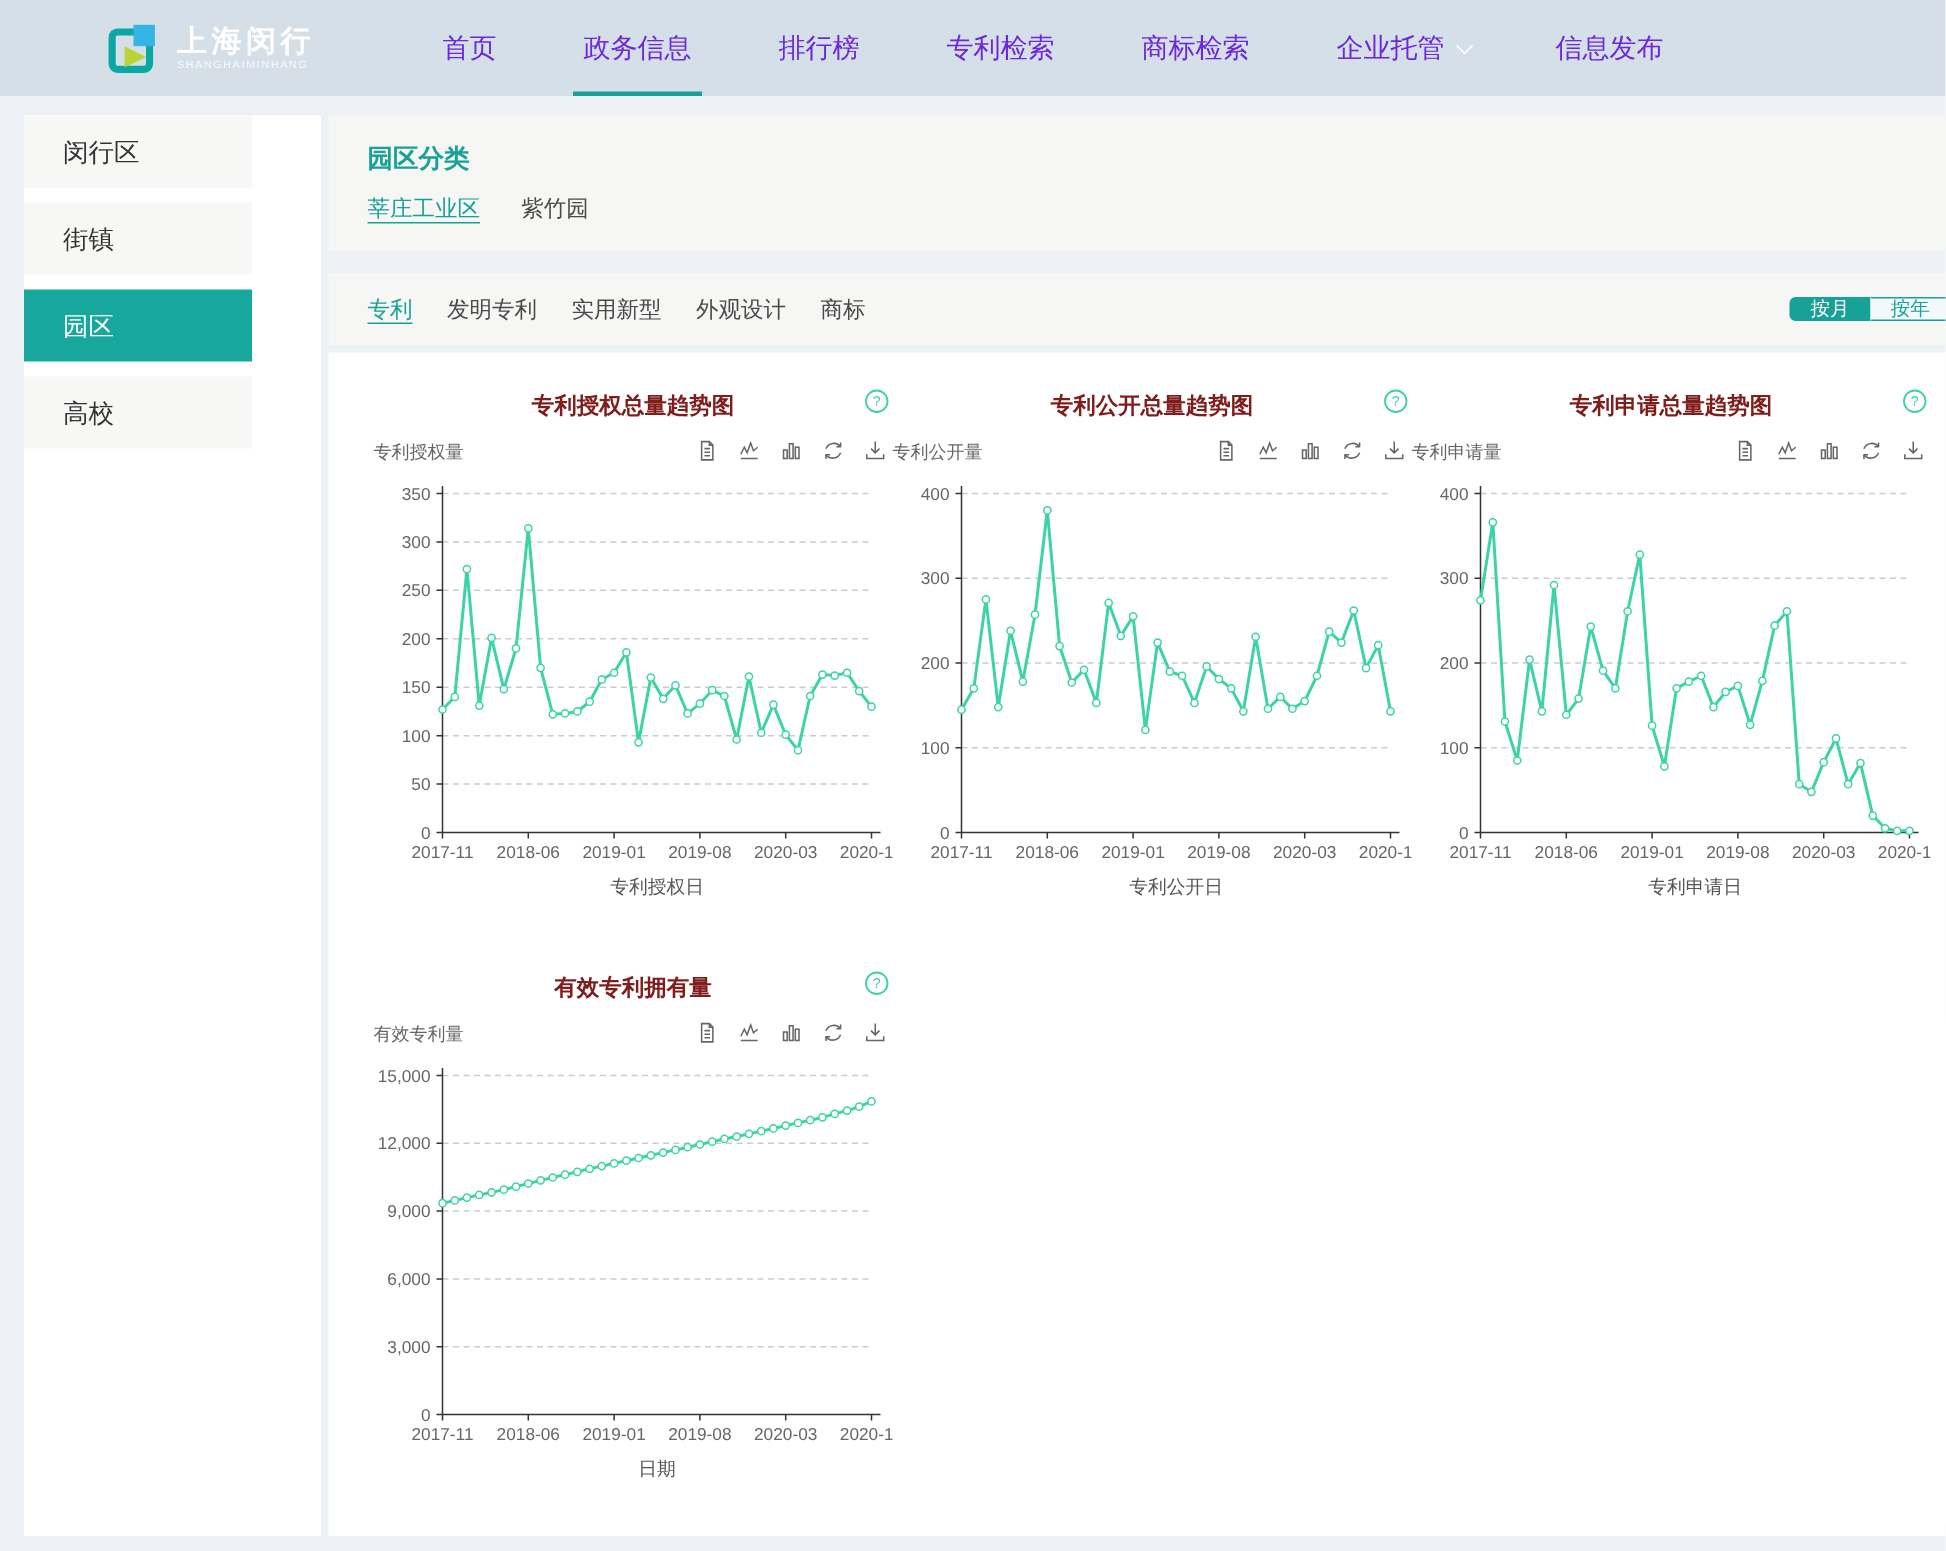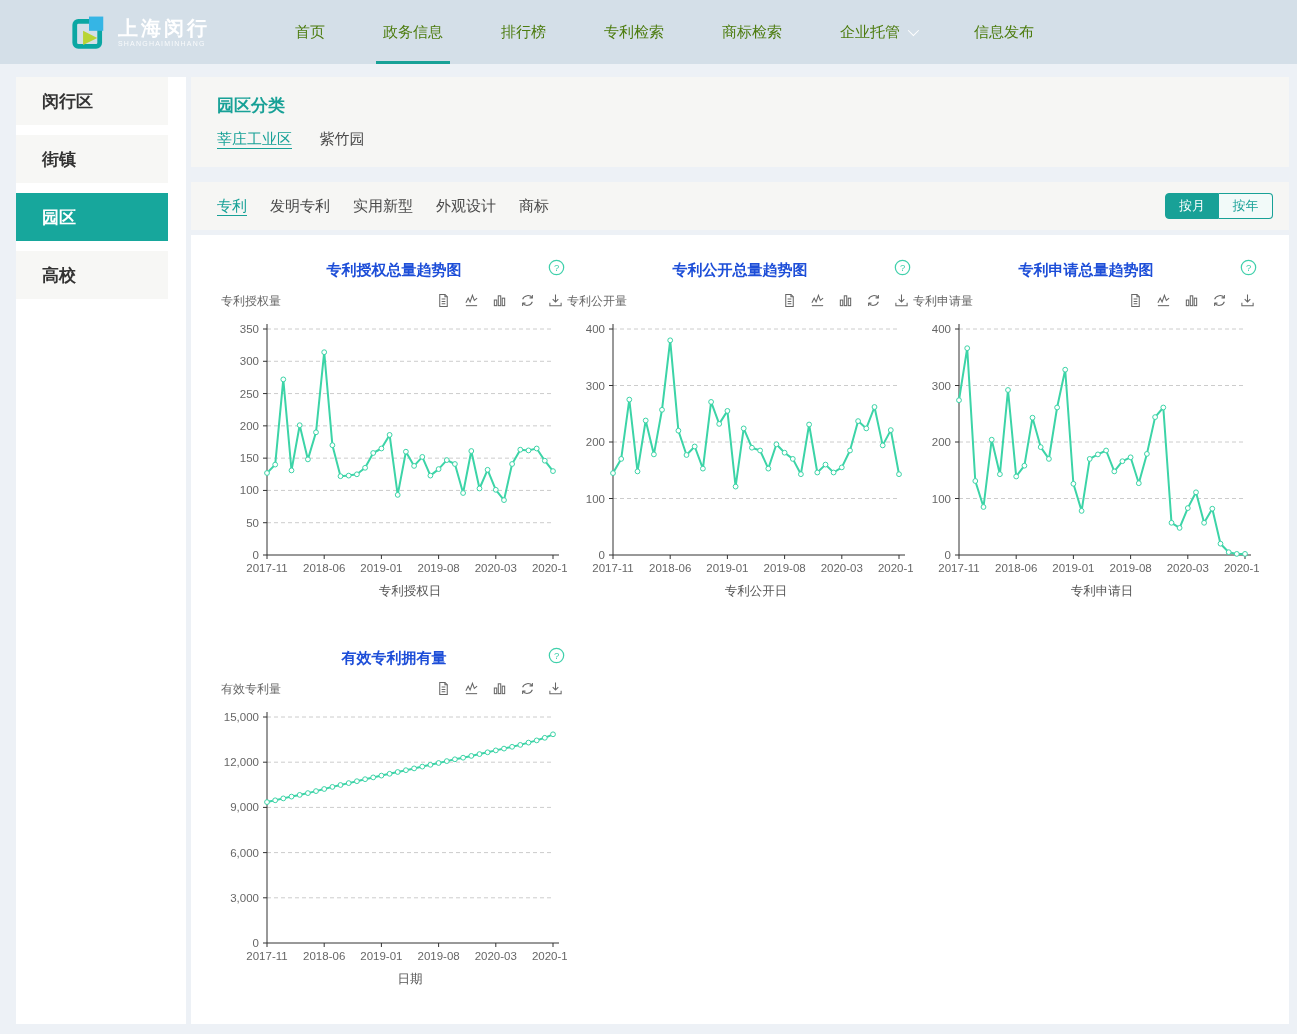--- a/index.html
+++ b/index.html
@@ -11,46 +11,46 @@
     color:#333;
     overflow:hidden;
   }
   
   .topnav { height:64px; background:#d4dfe8; display:flex; align-items:center; }
   .brand { display:flex; align-items:center; margin-left:70px; cursor:pointer; }
   .brand-text { margin-left:10px; color:#fff; }
   .brand-title { font-size:20px; font-weight:bold; letter-spacing:3px; line-height:20px; }
   .brand-sub { font-size:7px; letter-spacing:1.2px; opacity:.85; margin-top:2px; }
   .nav-items { display:flex; height:100%; margin-left:56px; }
-  .nav-item { position:relative; display:flex; align-items:center; padding:0 29px; color:#4d7c0f; font-size:15px; cursor:pointer; white-space:nowrap; }
+  .nav-item { position:relative; display:flex; align-items:center; padding:0 29px; color:#6d28d9; font-size:18px; cursor:pointer; white-space:nowrap; }
   .nav-item.active::after { content:""; position:absolute; left:22px; right:22px; bottom:0; height:3px; background:#18a197; }
   .caret { display:inline-block; width:8px; height:8px; border-right:1.5px solid #fff; border-bottom:1.5px solid #fff; transform:rotate(45deg) translateY(-2px); margin-left:8px; }
   
   .layout { display:flex; padding:13px 14px 0 16px; height:960px; }
-  .sidebar { width:170px; background:#fff; height:947px; flex:none;font-weight:bold; }
+  .sidebar { width:198px; background:#fff; height:947px; flex:none; }
   .side-item { height:48px; width:152px; margin-bottom:10px; background:#f7f7f5; display:flex; align-items:center; padding-left:26px; font-size:17px; color:#333; cursor:pointer; }
   .side-item.active { background:#17a79c; color:#fff; }
   .main { flex:1; margin-left:5px; display:flex; flex-direction:column; height:947px; }
   .panel { background:#f6f6f4; }
   .panel-head { padding:17px 26px 18px; margin-bottom:15px; }
   .panel-title { margin:0 0 13px; font-size:17px; font-weight:bold; color:#18a197; }
   .link-row { margin-bottom:16px; }
   .link-row:last-child { margin-bottom:0; }
   .lnk { font-size:15px; color:#4a4a4a; margin-right:23px; cursor:pointer; text-decoration:none; }
   .lnk.active { color:#18a197; text-decoration:underline; text-underline-offset:4px; }
   .panel-tabs { height:48px; display:flex; align-items:center; padding:0 16px 0 26px; margin-bottom:5px; }
   .toggle { margin-left:auto; display:flex; }
-  .toggle-btn { width:54px; height:26px; font-size:13px; display:flex; align-items:center; justify-content:center; border:1px solid #18a197; cursor:pointer; }
+  .toggle-btn { width:54px; height:16px; font-size:13px; display:flex; align-items:center; justify-content:center; border:1px solid #18a197; cursor:pointer; }
   .toggle-btn.on  { background:#18a197; color:#fff; border-radius:4px 0 0 4px; }
   .toggle-btn.off { background:#f2faf9; color:#18a197; border-left:none; border-radius:0 4px 4px 0; }
   
   .charts { background:#fff; flex:1; padding:26px 30px 10px; display:grid; grid-template-columns:repeat(3,1fr); row-gap:22px; }
   .chart-card { width:346px; }
   .chart-title-row { position:relative; text-align:center; height:24px; margin-bottom:8px; }
-  .chart-title { margin:0; display:inline; font-size:15px; font-weight:bold; color:#1d4ed8; }
+  .chart-title { margin:0; display:inline; font-size:15px; font-weight:bold; color:#7f1d1d; }
   .help { position:absolute; right:2px; top:-2px; cursor:pointer; }
   .chart-meta { display:flex; justify-content:space-between; align-items:flex-start; height:20px; margin-bottom:2px; padding-right:4px; }
   .yname { font-size:12px; color:#666; }
   .toolbox { display:flex; gap:13px; }
   .toolbox svg { cursor:pointer; }
   svg.plot { width:346px; height:292px; display:block; }
 </style>
 </head>
 <body>
 

